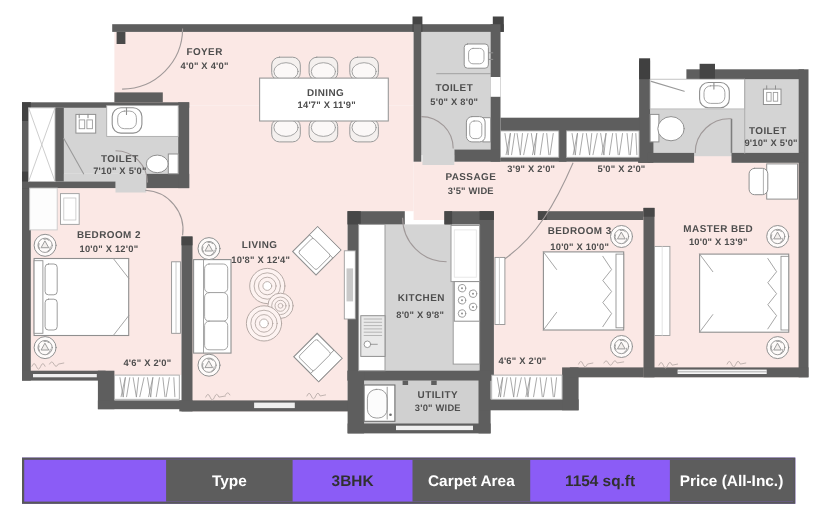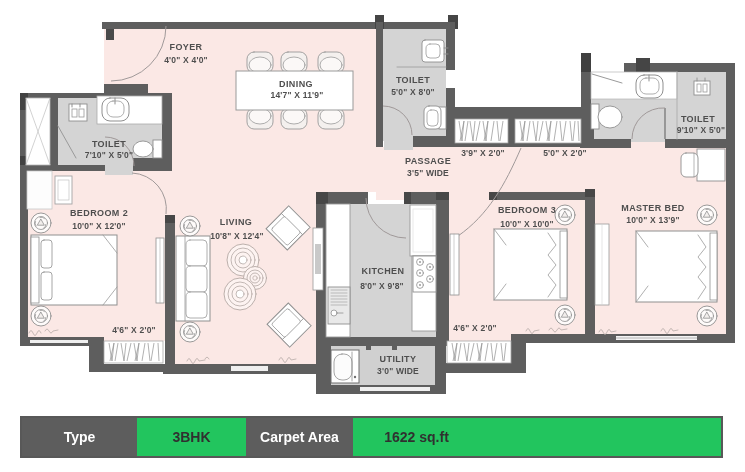--- a/index.html
+++ b/index.html
@@ -1,19 +1,19 @@
 <!DOCTYPE html>
 <html><head>
 <meta charset="utf-8">
 <style>
 html,body{margin:0;padding:0;background:#fff;width:745px;height:472px;overflow:hidden;
 font-family:"Liberation Sans",sans-serif;}
 #plan{position:absolute;left:0;top:0;}
 #bar{position:absolute;left:20px;top:416px;width:699px;height:38px;border:2px solid #585858;
-background:#22c55e;display:flex;}
+background:#8b5cf6;display:flex;justify-content:flex-end;}
 #bar div{height:38px;display:flex;align-items:center;justify-content:center;
 font-size:14px;font-weight:bold;}
 #bar .d{background:#5d5d5d;color:#fff;}
 #bar .l{color:#303030;}
 svg text{font-family:"Liberation Sans",sans-serif;fill:#4e4e4e;font-weight:bold;text-anchor:middle;}
 .t1{font-size:9px;letter-spacing:.4px;}
 .t2{font-size:8.5px;letter-spacing:.2px;}
 </style>
 </head>
 <body>
@@ -555,14 +555,15 @@
 <text class="t2" x="134" y="333">4'6" X 2'0"</text>
 
 <text class="t2" x="475" y="331">4'6" X 2'0"</text>
 </g>
 </svg>
 
 <div id="bar">
 <div class="d" style="width:115px">Type</div>
 <div class="l" style="width:109px">3BHK</div>
 <div class="d" style="width:107px">Carpet Area</div>
-<div class="l" style="width:127px">1622 sq.ft</div>
+<div class="l" style="width:127px">1154 sq.ft</div>
+<div class="d" style="width:112px">Price (All-Inc.)</div>
 </div>
 
 </body></html>

